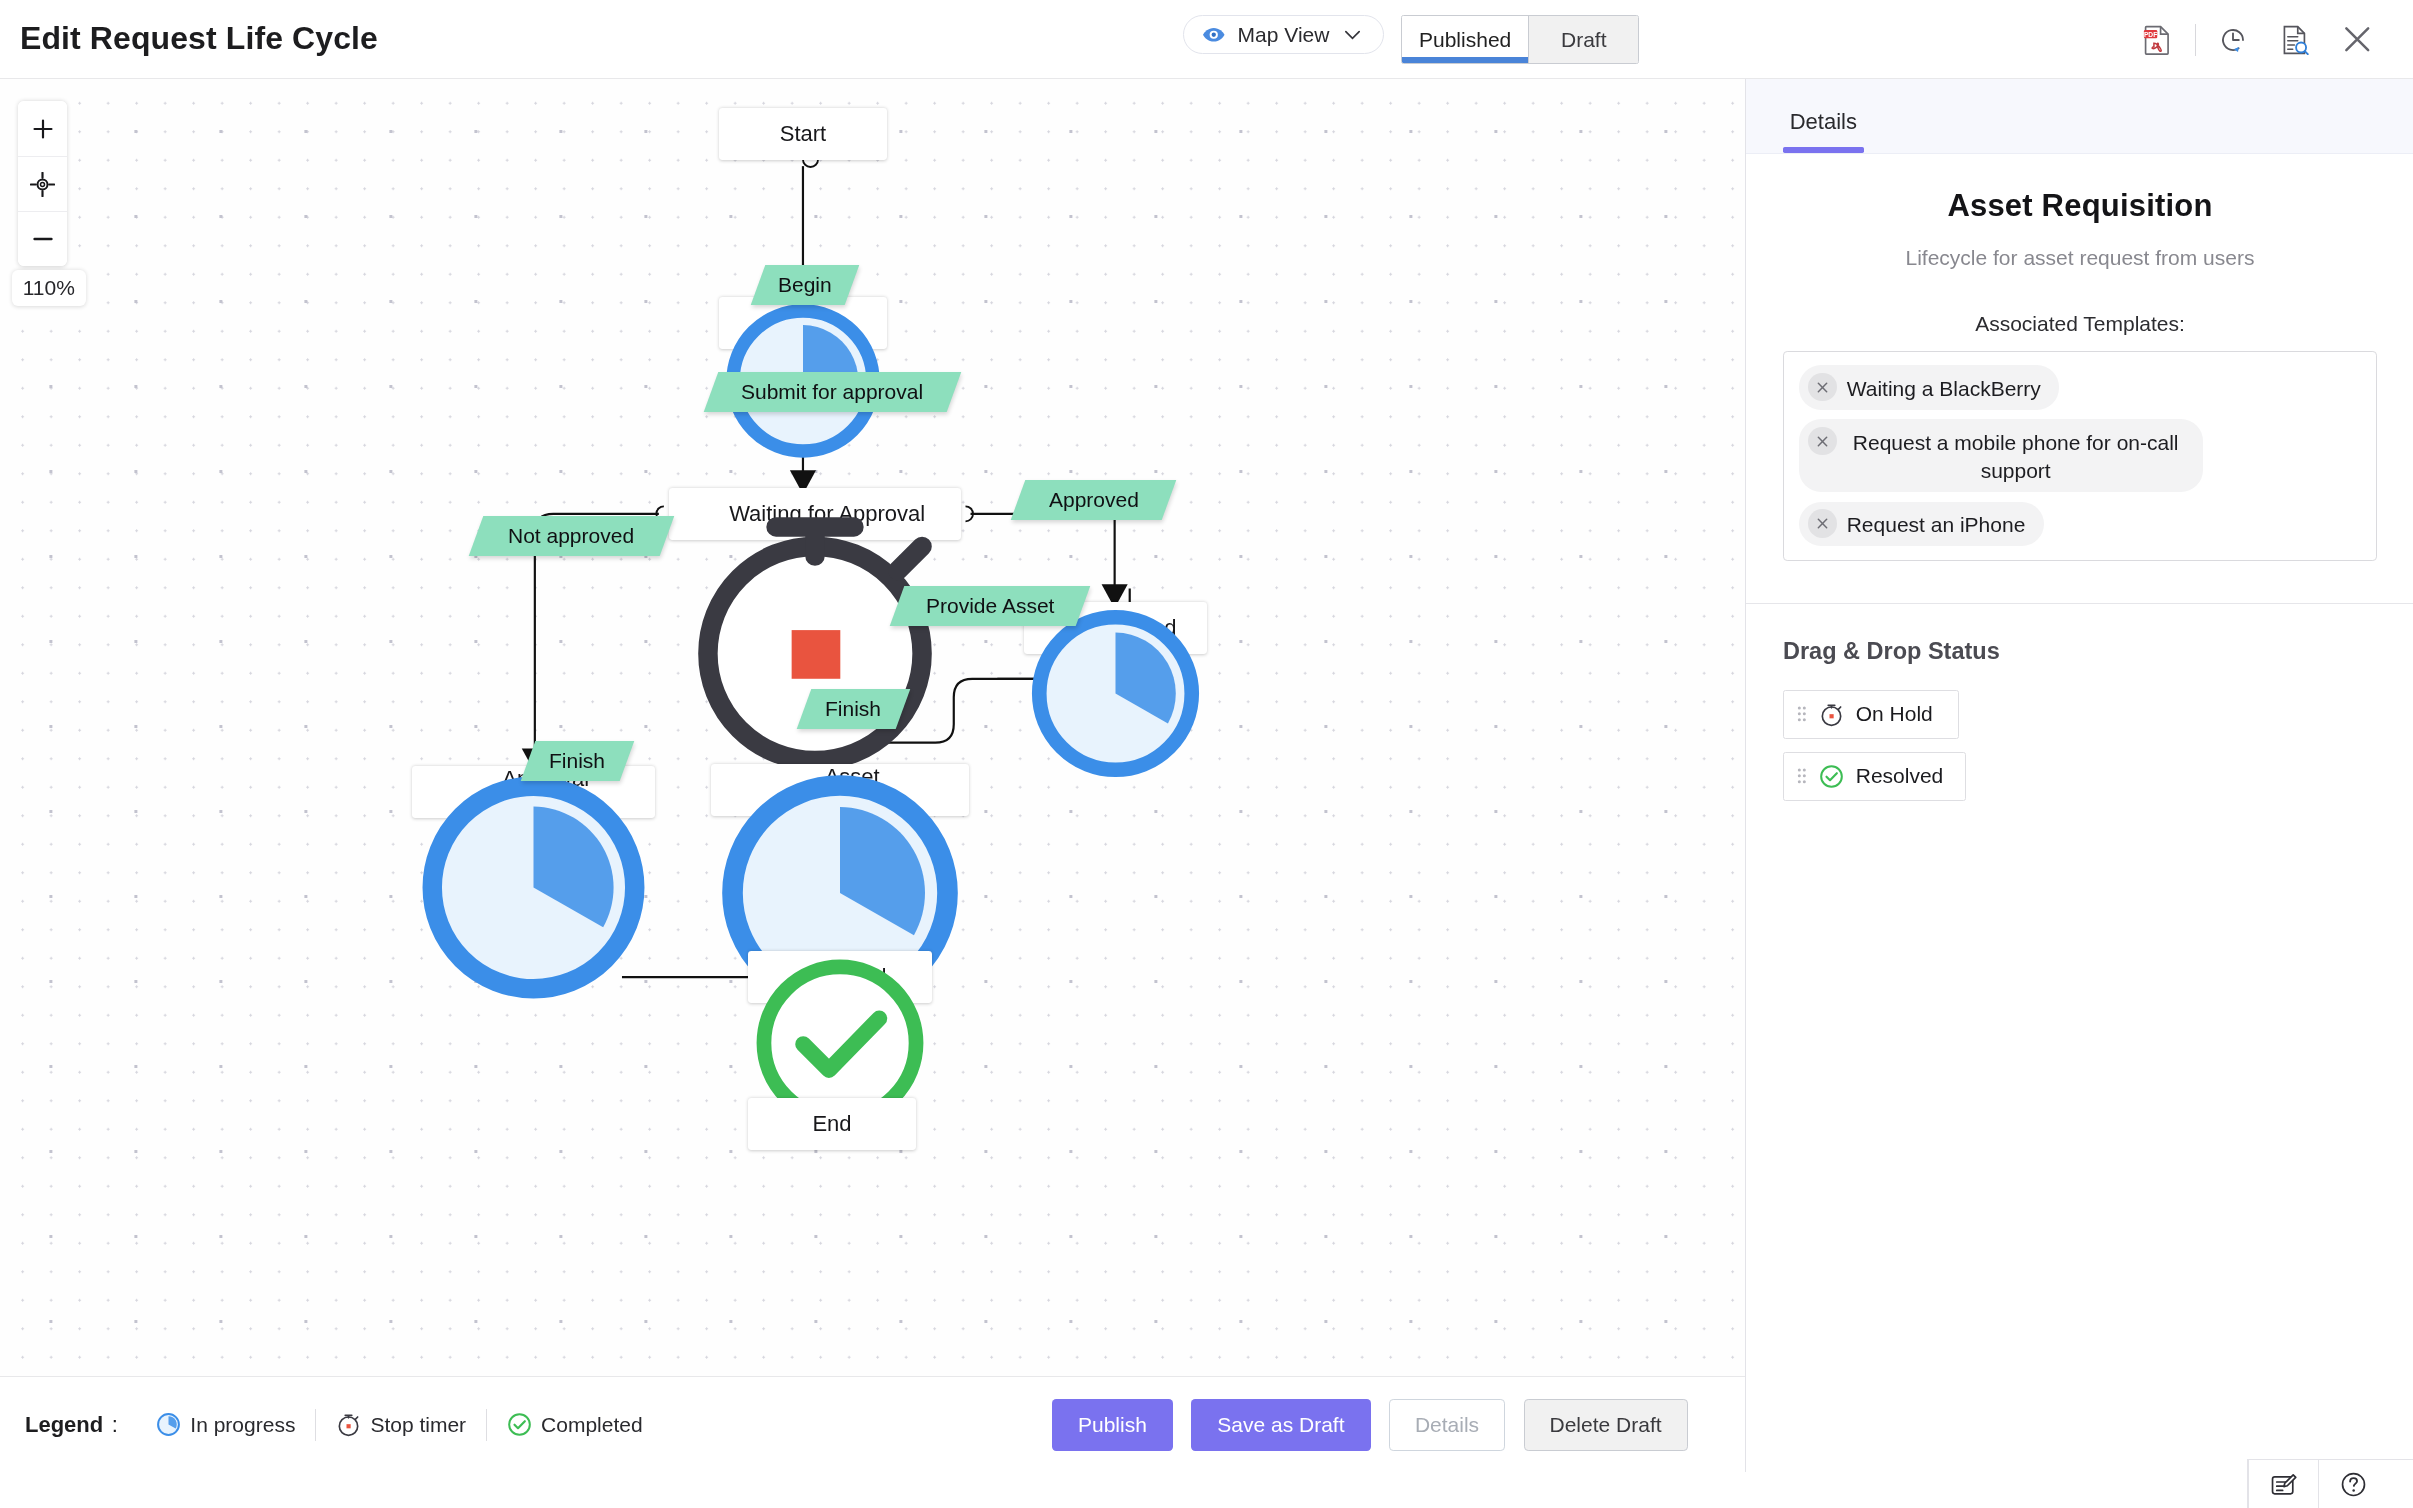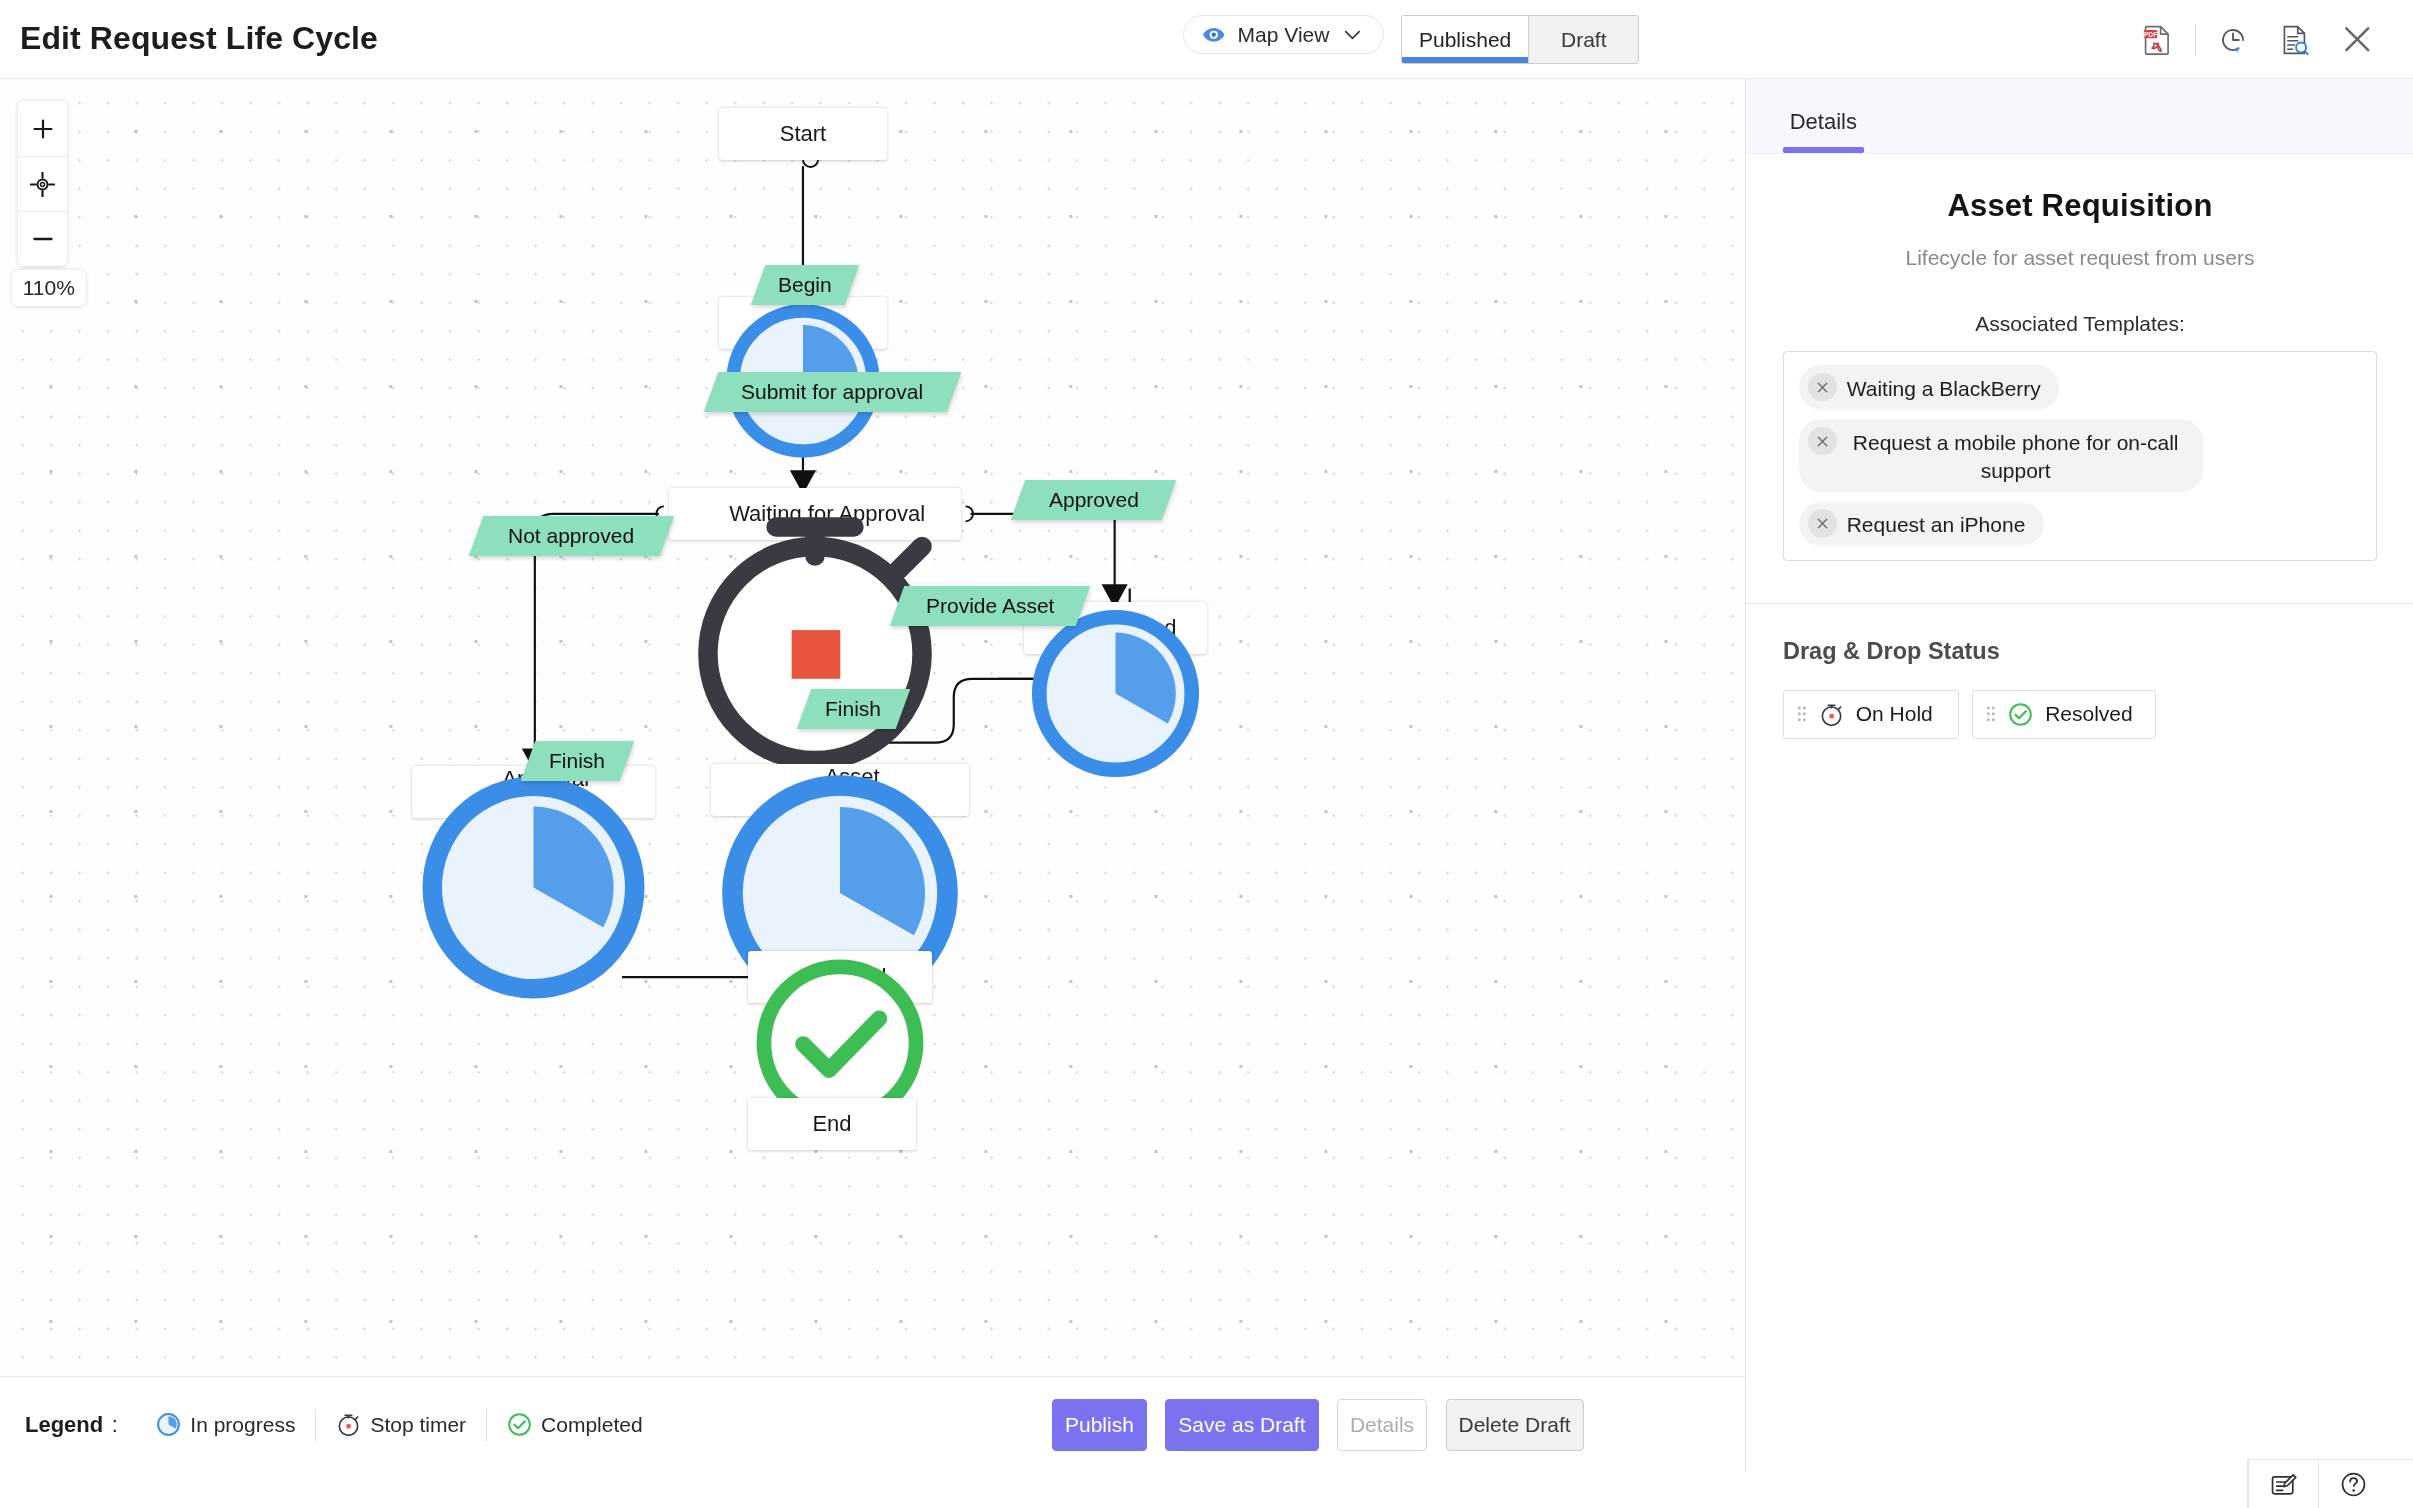--- a/index.html
+++ b/index.html
@@ -115,21 +115,21 @@
   }
   .legend { position: absolute; left: 25px; display: flex; align-items: center; gap: 0; }
   .legend-title { font-size: 22px; font-weight: 600; color: #1d1d1f; margin-right: 8.4px; }
   .legend-colon { font-size: 22px; color: #1d1d1f; margin-right: 18.4px; }
   .legend-item { display: flex; align-items: center; gap: 9.2px; font-size: 21px; color: #2a2a2e; padding: 0 20px; }
   .legend-sep { width: 0.8px; height: 32px; background: #dedee2; }
   .legend-item .licon { width: 25px; height: 25px; }
 
   .actions { position: absolute; left: 1052px; display: flex; align-items: center; gap: 18.4px; }
   .btn {
-    height: 52px; padding: 0 12px; border-radius: 4.2px; font-size: 21px;
+    height: 52px; padding: 0 25px; border-radius: 4.2px; font-size: 21px;
     display: flex; align-items: center; justify-content: center; cursor: pointer; border: 0.8px solid transparent;
   }
   .btn-primary { background: #7a72ef; color: #fff; }
   .btn-ghost { background: #fff; color: #a8adb5; border: 0.8px solid #cfd6de; cursor: default; }
   .btn-grey { background: #f1f1f1; color: #3a3a3e; border: 0.8px solid #c9ccd2; }
 
   
   .panel {
     position: absolute; left: 1745px; top: 79px; width: 669px; height: 1393px;
     background: #fff; border-left: 0.8px solid #e3e3e8;
@@ -158,21 +158,21 @@
     padding: 7.5px 18.4px 7.5px 9.2px; max-width: 404px; cursor: pointer;
   }
   .chip-x {
     width: 28.5px; height: 28.5px; border-radius: 50%; background: #e2e2e4;
     display: flex; align-items: center; justify-content: center; flex: 0 0 28.5px;
   }
   .chip-label { font-size: 21px; color: #1d1d21; line-height: 1.34; padding-top: 1.7px; }
 
   .panel-divider { height: 0.8px; background: #e6e6ea; margin-top: 34px; }
   .dd-title { font-size: 23.5px; font-weight: 600; color: #4b4b52; padding: 34px 37px 0 37px; }
-  .dd-list { padding: 25px 37px 0 37px; display: flex; gap: 13.4px; }
+  .dd-list { padding: 25px 37px 0 37px; display: flex; flex-direction: column; gap: 13.4px; justify-content: flex-end; }
   .dd-item {
     border: 0.8px solid #dedee2; border-radius: 2.5px; height: 49px;
     display: inline-flex; align-items: center; gap: 11.7px; padding: 0 22px 0 11.7px;
     width: fit-content; min-width: 176px; cursor: grab; background: #fff;
   }
   .grip { width: 11.7px; height: 22px; flex: 0 0 11.7px; }
   .dd-icon { width: 25px; height: 25px; flex: 0 0 25px; }
   .dd-label { font-size: 21px; color: #1b1b1f; }
 
   

